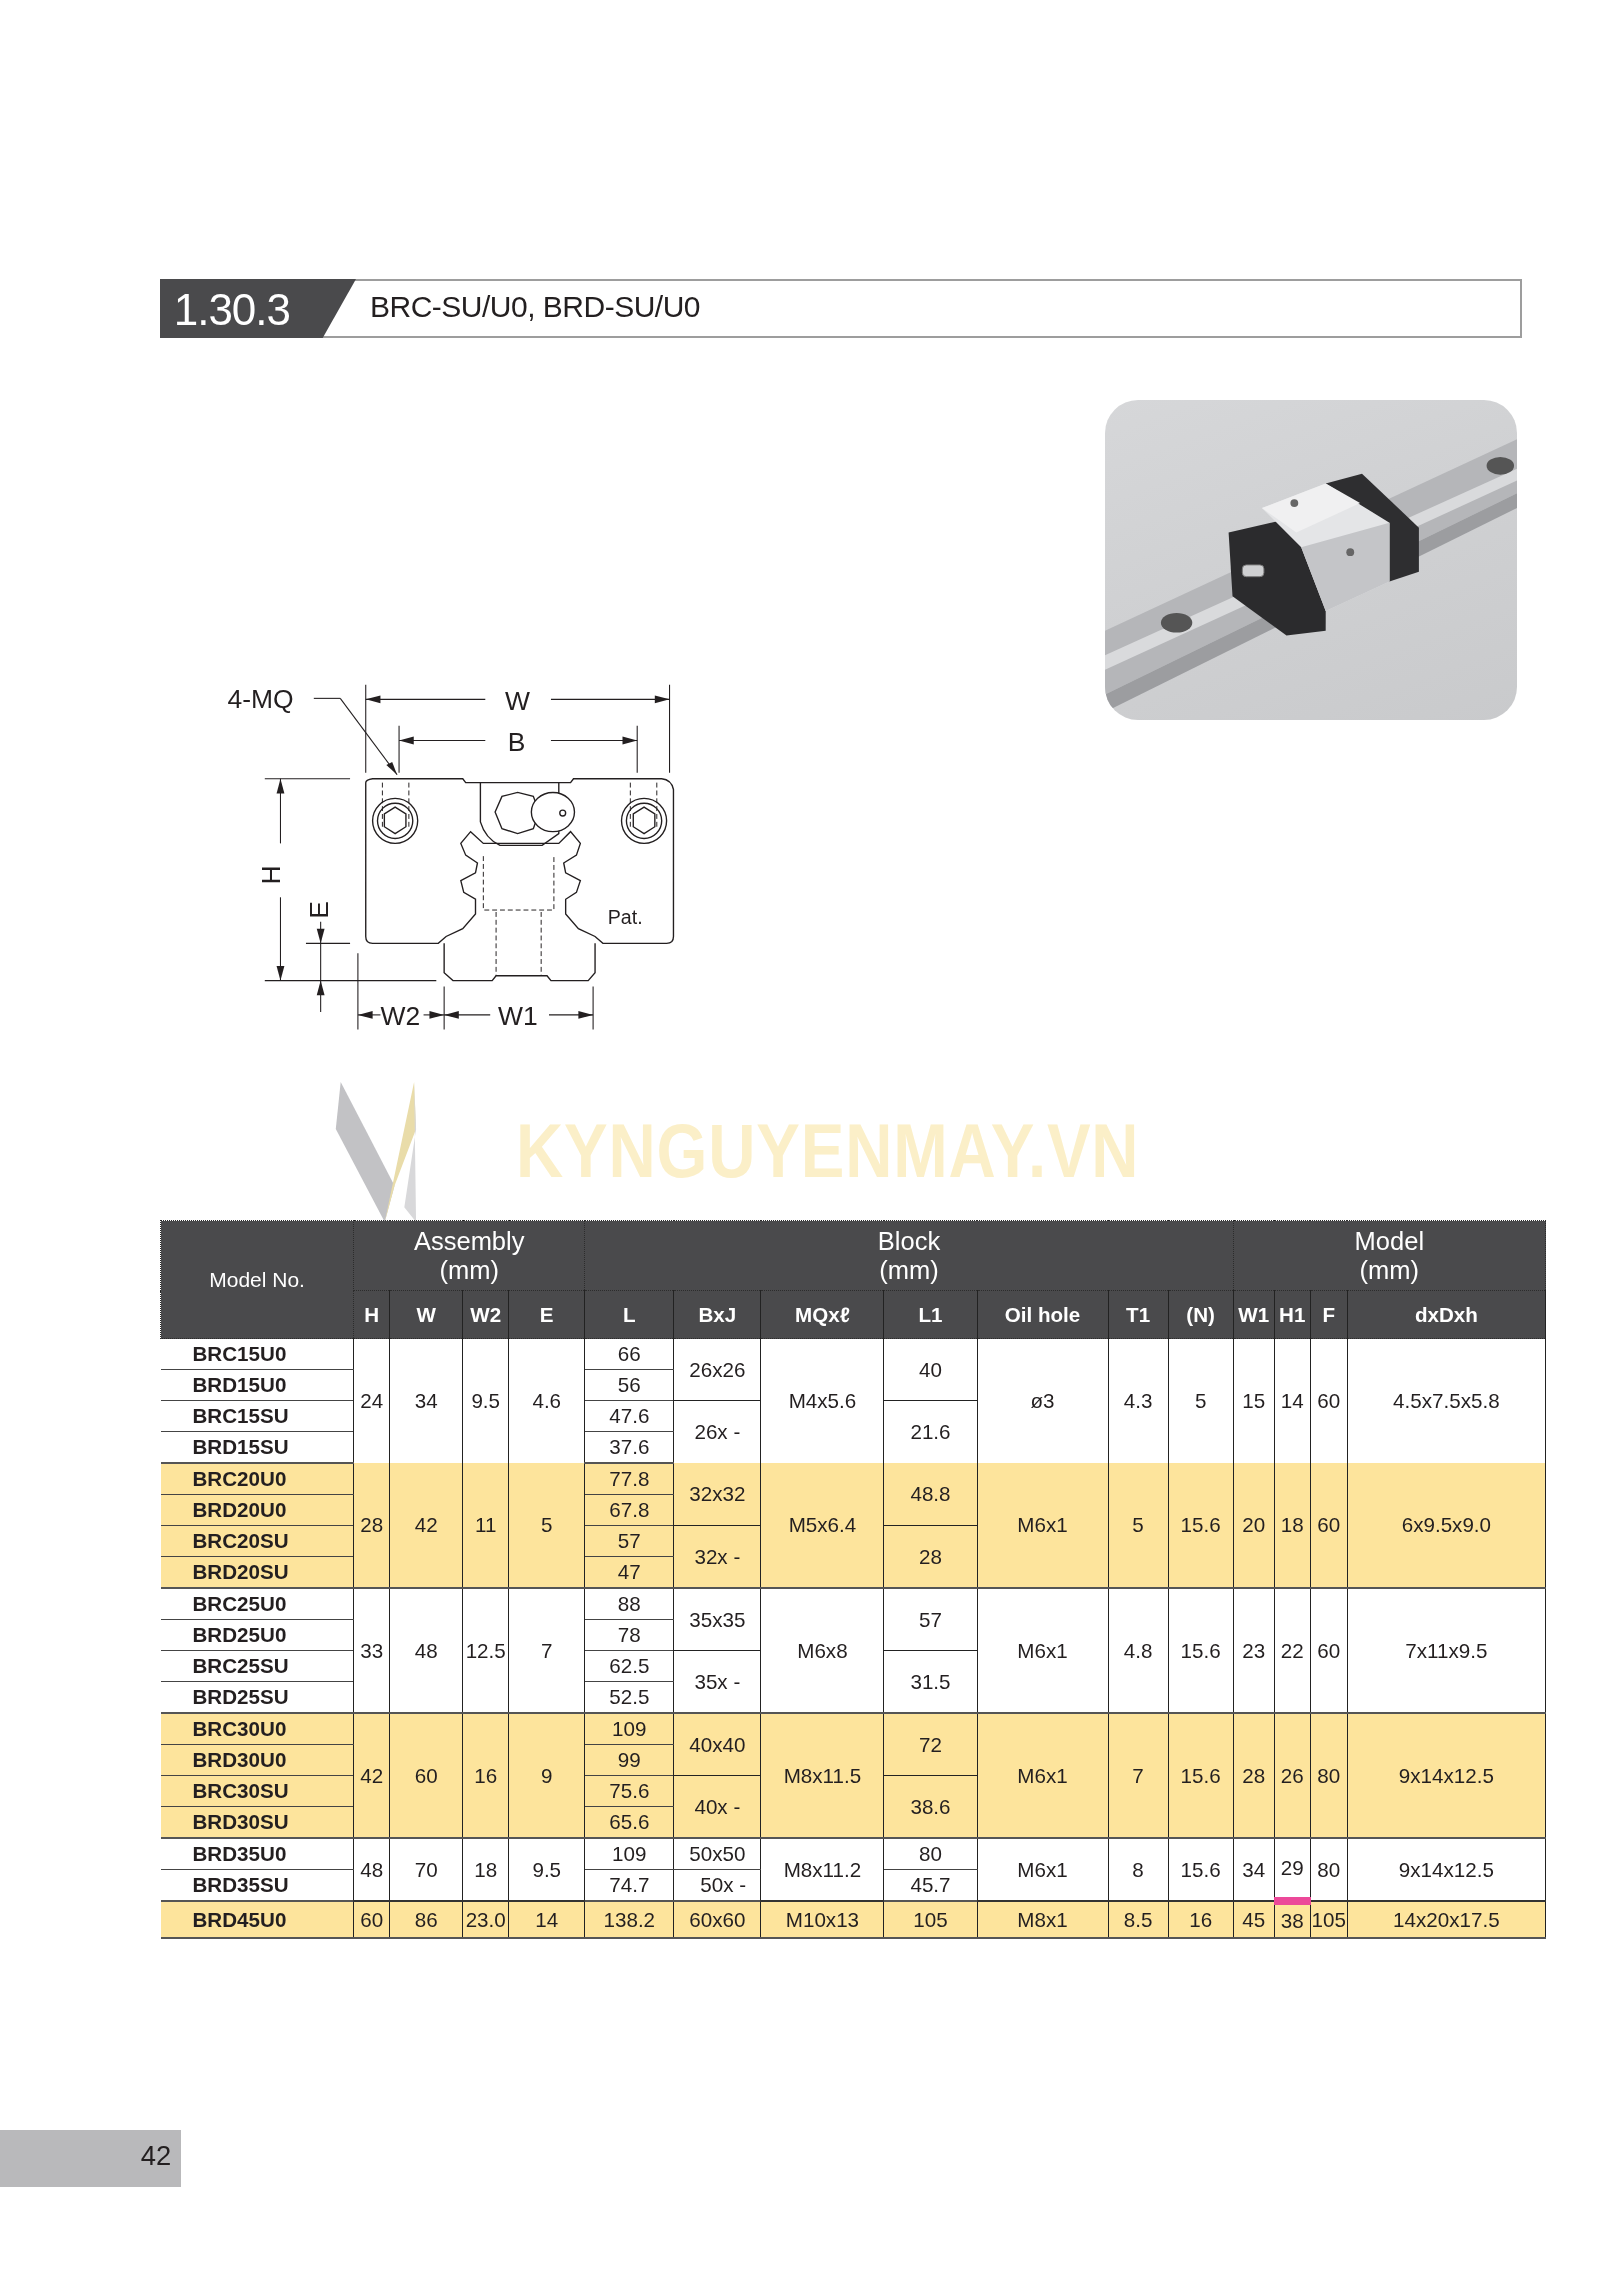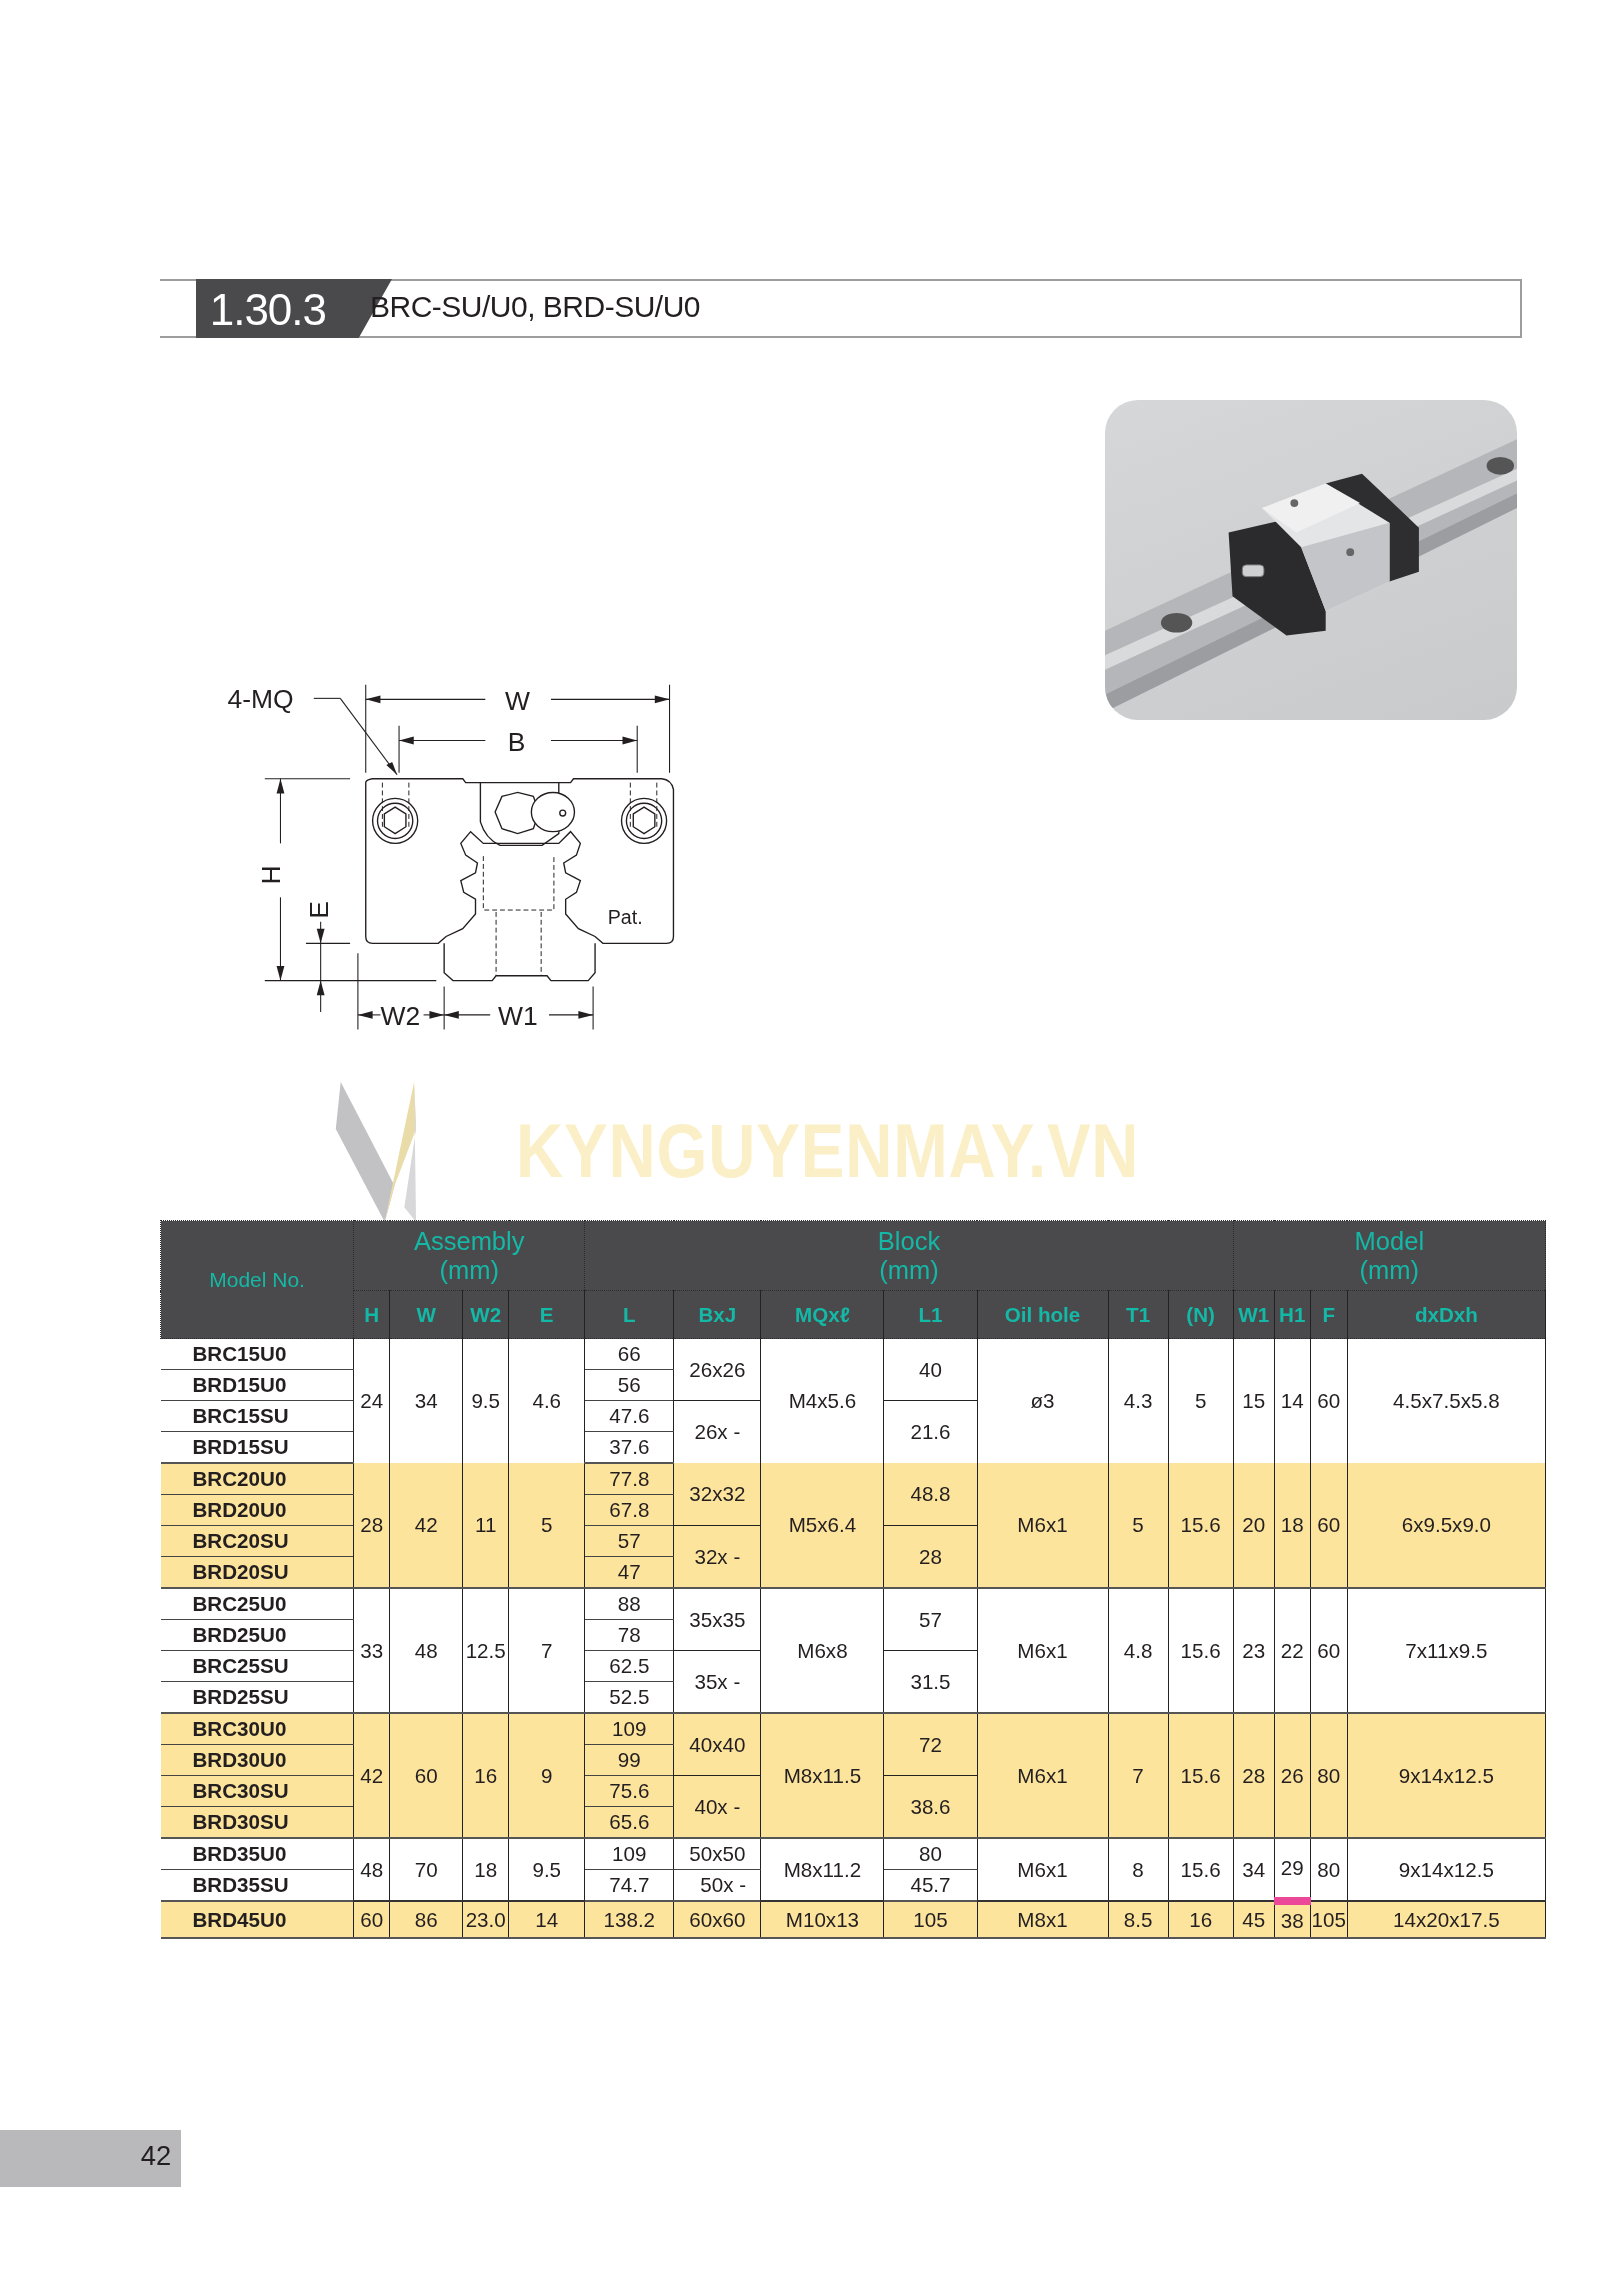--- a/index.html
+++ b/index.html
@@ -1,31 +1,31 @@
 <!DOCTYPE html>
 <html><head>
 <meta charset="utf-8">
 <style>
   html,body{margin:0;padding:0;background:#fff;}
   body{width:1621px;height:2293px;position:relative;overflow:hidden;font-family:"Liberation Sans",sans-serif;color:#231f20;}
   
   .title-bar{position:absolute;left:160px;top:279px;width:1362px;height:59px;border:2.9px solid #9d9d9d;border-left:none;box-sizing:border-box;background:#fff;}
-  .title-num{position:absolute;left:160px;top:279px;width:196px;height:59px;background:#4a4a4c;clip-path:polygon(0 0,100% 0,83% 100%,0 100%);margin-left:36px;}
+  .title-num{position:absolute;left:160px;top:279px;width:196px;height:59px;background:#4a4a4c;clip-path:polygon(0 0,100% 0,83% 100%,0 100%);}
   .title-num span{position:absolute;left:13.7px;top:5.9px;font-size:44px;color:#fff;letter-spacing:-1px;}
   .title-text{position:absolute;left:370px;top:290px;font-size:30px;color:#231f20;letter-spacing:-0.5px;}
   
   .photo{position:absolute;left:1105px;top:400px;width:412px;height:320px;border-radius:33px;background:linear-gradient(160deg,#d6d7d9 0%,#cfd0d2 50%,#c9cacc 100%);overflow:hidden;}
   
   .drawing{position:absolute;left:206px;top:667px;width:490px;height:392px;}
   
   .watermark{position:absolute;left:326px;top:1070px;width:980px;height:157px;}
   .wm-text{position:absolute;left:190px;top:37px;font-size:76px;font-weight:bold;color:#fbefc8;letter-spacing:1px;transform:scaleX(0.86);transform-origin:left;}
   
   table.spec{position:absolute;left:160px;top:1220px;border-collapse:collapse;table-layout:fixed;width:1386px;font-size:20.6px;}
-  table.spec th{background:#4a4a4c;color:#14b8a6;font-weight:normal;border:1px dotted #2c2c2c;padding:0;}
+  table.spec th{background:#4a4a4c;color:#ffffff;font-weight:normal;border:1px dotted #2c2c2c;padding:0;}
   table.spec th.grp{height:69px;font-size:25.5px;line-height:29px;}
   table.spec th.sub{height:47px;font-weight:bold;font-size:20.6px;border-right:1px solid #222;}
   table.spec th.model{font-size:21px;}
   table.spec td{border-left:1px solid #222;border-right:1px solid #222;padding:0;text-align:center;height:30px;line-height:27.4px;color:#231f20;}
   table.spec td.model{font-weight:bold;font-size:20.6px;text-align:left;padding-left:32px;border-left:none;}
   table.spec tr.rowline td.model,table.spec tr.rowline td.ln{border-bottom:1px solid #444;}
   table.spec tr.grp-end td{border-bottom:2px solid #555;}
   table.spec .y td{background:#fde49c;}
   table.spec tr.last td{border-bottom:2.9px solid #555;height:32px;}
   

